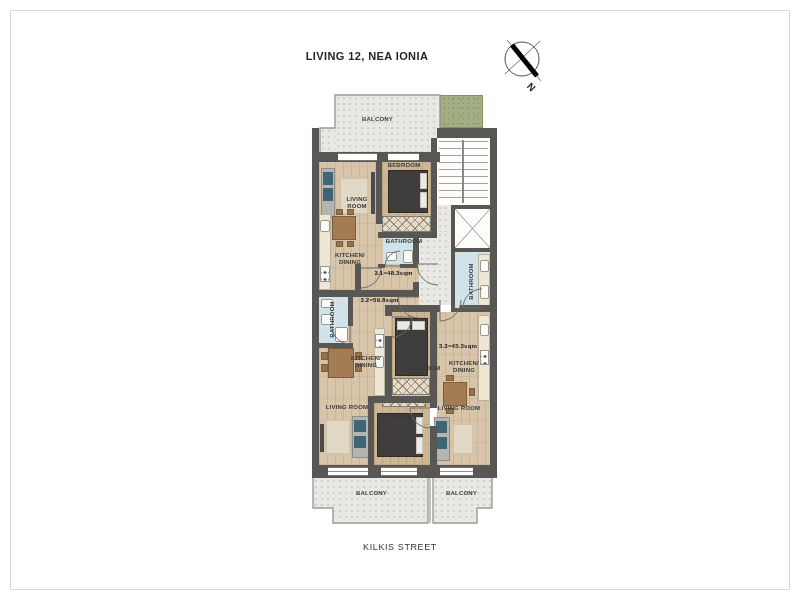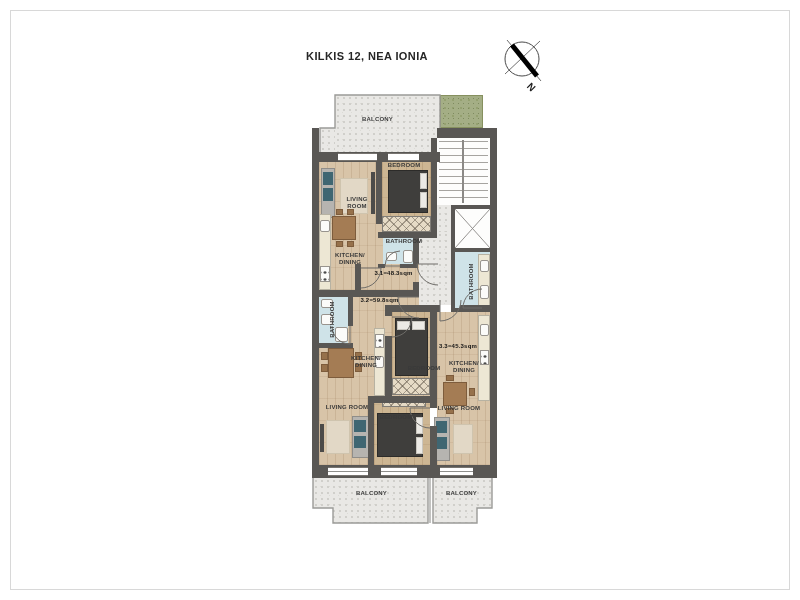--- a/index.html
+++ b/index.html
@@ -52,21 +52,21 @@
            font-weight:700;letter-spacing:.6px;color:#1d1d1d;z-index:6;}
   svg.lines{position:absolute;left:0;top:0;z-index:5;pointer-events:none;}
   svg.compass{position:absolute;left:495px;top:28px;z-index:2;}
 </style>
 </head>
 <body>
 
 <div class="page">
   <div class="frame"></div>
 
-  <div class="title">KILKIS 12, NEA IONIA</div>
+  <div class="title">LIVING 12, NEA IONIA</div>
 
   <svg class="compass" width="58" height="70" viewBox="0 0 58 70">
     <circle cx="27" cy="31" r="17" fill="#ffffff" stroke="#4a4a4a" stroke-width="1"></circle>
     <line x1="12" y1="12" x2="46" y2="53" stroke="#4a4a4a" stroke-width="0.8"></line>
     <line x1="45" y1="13" x2="10" y2="46" stroke="#4a4a4a" stroke-width="0.8"></line>
     <line x1="17" y1="17" x2="42" y2="48" stroke="#000000" stroke-width="5"></line>
     <text x="33" y="63" font-size="10" font-weight="600" fill="#1a1a1a" font-family="Liberation Sans, sans-serif" transform="rotate(45 37 59)">N</text>
   </svg>
 
   <div class="spk" style="left:335px;top:95px;width:105px;height:57px"></div>
@@ -227,13 +227,14 @@
 
   <div class="lbl area" style="left:432px;top:343px;width:52px">3.3=45.3sqm</div>
   <div class="lbl" style="left:440px;top:360px;width:48px">KITCHEN/ DINING</div>
   <div class="lbl" style="left:434px;top:405px;width:50px">LIVING ROOM</div>
   <div class="lbl" style="left:372px;top:414px;width:48px">BEDROOM</div>
   <div class="lbl vert" style="left:452px;top:278px;width:40px">BATHROOM</div>
 
   <div class="lbl" style="left:334px;top:490px;width:75px">BALCONY</div>
   <div class="lbl" style="left:434px;top:490px;width:55px">BALCONY</div>
 
+  <div class="f-street">KILKIS STREET</div>
 </div>
 
 </body></html>

